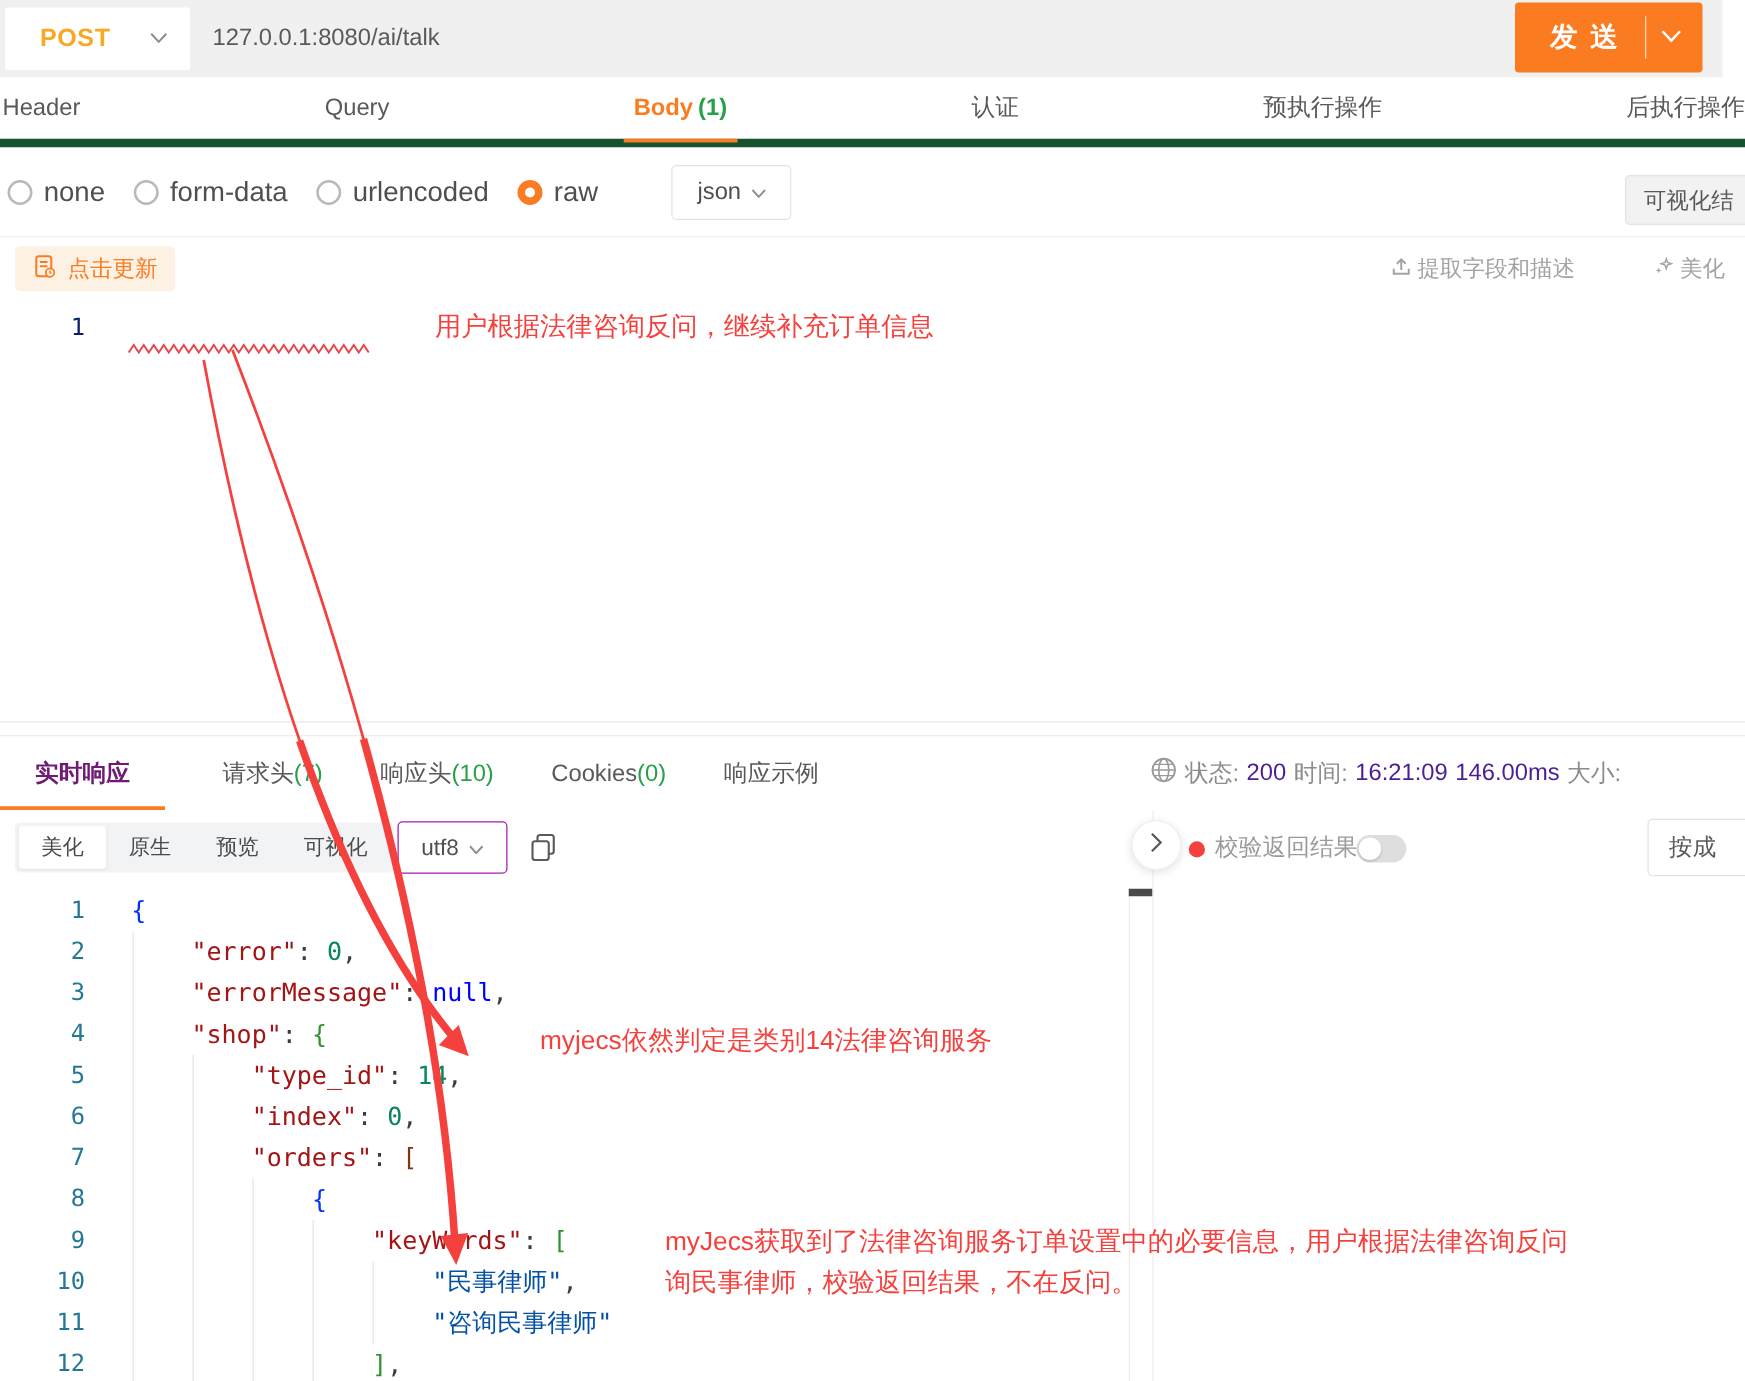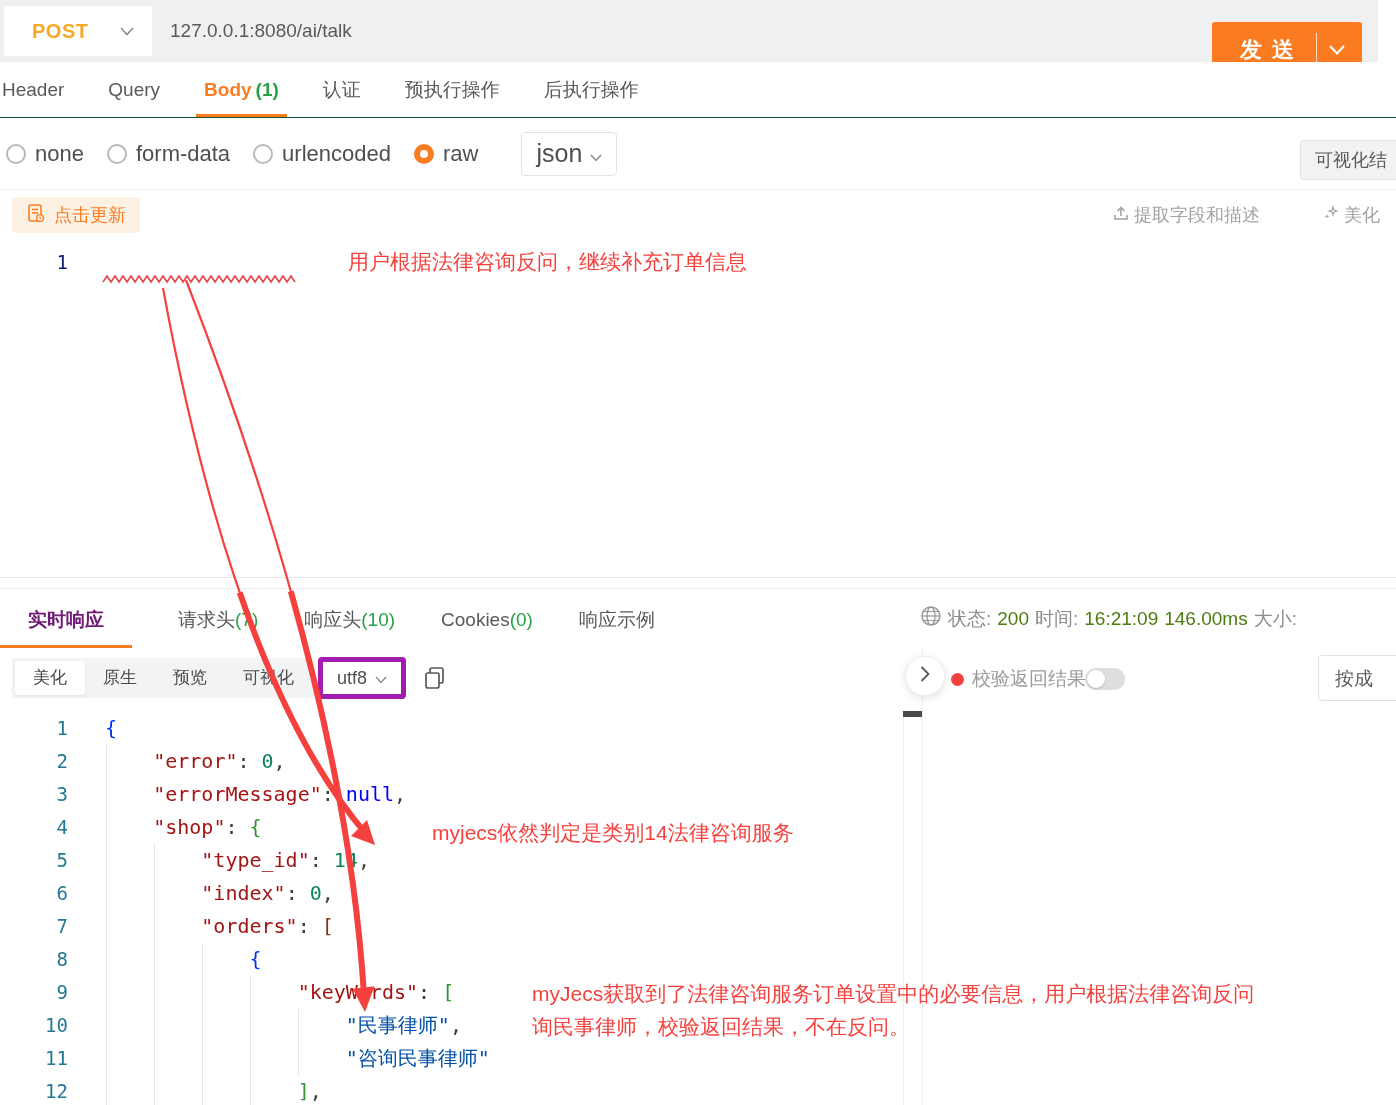--- a/index.html
+++ b/index.html
@@ -6,43 +6,43 @@
   #app{position:relative;width:1396px;height:1105px;overflow:hidden;background:#fff;
        font-family:"Liberation Sans",sans-serif;color:#4f4f4f;}
   .abs{position:absolute;}
 
   
   #url-bar{left:0;top:0;width:1396px;height:62px;background:#f0f0f0;}
   #method-box{left:4px;top:6px;width:148px;height:50px;background:#fff;border-radius:2px;
               display:flex;align-items:center;justify-content:space-between;padding:0 18px 0 28px;box-sizing:border-box;}
   #method-label{color:#f7a824;font-weight:bold;font-size:20px;letter-spacing:.5px;}
   #url-text{left:170px;top:0;height:62px;line-height:62px;font-size:19px;color:#595959;}
-  #send-btn{left:1212px;top:22px;width:150px;height:56px;background:#fb7b21;border-radius:3px;display:flex;align-items:center;}
+  #send-btn{left:1212px;top:2px;width:150px;height:56px;background:#fb7b21;border-radius:3px;display:flex;align-items:center;}
   #send-label{color:#fff;font-size:22px;font-weight:bold;margin-left:28px;letter-spacing:2px;}
   #send-divider{width:1px;height:34px;background:rgba(255,255,255,.75);margin-left:20px;}
   #send-chevron{margin-left:12px;}
   #top-corner{left:1378px;top:0;width:18px;height:62px;background:#fff;}
 
   
-  #req-tabs{left:0;top:62px;width:1396px;height:56px;background:#fff;border-bottom:1px solid #14532d;
-            display:flex;align-items:center;gap:44px;padding-left:2px;box-sizing:border-box;}
+  #req-tabs{left:0;top:62px;width:1396px;height:56px;background:#fff;border-bottom:7px solid #14532d;
+            display:flex;align-items:center;gap:44px;padding-left:2px;box-sizing:border-box;justify-content:space-between;}
   .req-tab{font-size:19px;color:#595959;cursor:pointer;position:relative;height:55px;line-height:55px;}
   .req-tab .cnt{color:#27a148;margin-left:4px;}
   .req-tab.active{color:#fa7c21;font-weight:bold;}
   .req-tab.active::after{content:"";position:absolute;left:-8px;right:-8px;bottom:0;height:3px;background:#fa7c21;}
 
   
   #body-type-row{left:0;top:118px;width:1396px;height:72px;background:#fff;border-bottom:1px solid #f0f0f0;
                  display:flex;align-items:center;gap:23px;padding-left:6px;box-sizing:border-box;}
   .radio-item{display:flex;align-items:center;gap:9px;cursor:pointer;}
   .radio-circle{width:20px;height:20px;border-radius:50%;border:2px solid #b9b9b9;background:#fff;box-sizing:border-box;}
   .radio-circle.on{border:6px solid #f97c24;}
   .radio-label{font-size:22px;color:#4f4f4f;}
   #format-select{width:94px;height:42px;border:1px solid #e3e3e3;border-radius:4px;display:flex;align-items:center;
-                 justify-content:center;gap:8px;font-size:25px;color:#4f4f4f;margin-left:20px;cursor:pointer;}
+                 justify-content:center;gap:8px;font-size:19px;color:#4f4f4f;margin-left:36px;cursor:pointer;}
   #viz-chip{position:absolute;right:-6px;top:22px;height:38px;line-height:38px;padding:0 14px;background:#f2f2f2;
             border:1px solid #e2e2e2;border-radius:4px 0 0 4px;font-size:18px;color:#595959;cursor:pointer;}
 
   
   #editor-toolbar{left:0;top:190px;width:1396px;height:50px;background:#fff;border-bottom:1px solid #f0f0f0;}
   #update-btn{position:absolute;left:12px;top:7px;height:36px;padding:0 14px;background:#fdf1e4;border-radius:4px;
               display:flex;align-items:center;gap:8px;color:#fa7c21;font-size:18px;cursor:pointer;}
   #extract-btn{position:absolute;left:1112px;top:0;height:50px;display:flex;align-items:center;gap:4px;
                color:#a3a3a3;font-size:18px;cursor:pointer;}
   #beautify-btn{position:absolute;left:1322px;top:0;height:50px;display:flex;align-items:center;gap:4px;
@@ -58,29 +58,29 @@
   #resp-section-top{left:0;top:588px;width:1396px;height:1px;background:#ededed;}
   #resp-tabs{left:0;top:590px;width:1396px;height:58px;background:#fff;border-bottom:1px solid #f0f0f0;
              display:flex;align-items:center;}
   .resp-tab{font-size:19px;color:#595959;cursor:pointer;position:relative;height:57px;line-height:57px;}
   .resp-tab .cnt{color:#27a148;}
   .resp-tab.active{color:#701a75;font-weight:bold;padding:0 28px;}
   .resp-tab.active::after{content:"";position:absolute;left:0;right:0;bottom:0;height:3px;background:#fa7c21;}
   .resp-tab + .resp-tab{margin-left:46px;}
   #status-group{position:absolute;left:920px;top:0;height:57px;display:flex;align-items:center;gap:6px;font-size:19px;}
   .st-label{color:#8c8c8c;}
-  .st-value{color:#4d7c0f;}
+  .st-value{color:#4c1d95;}
 
   
   #resp-toolbar{left:0;top:648px;width:1396px;height:62px;background:#fff;}
   #seg-control{position:absolute;left:12px;top:10px;height:40px;background:#f2f3f5;border-radius:4px;
                display:flex;align-items:center;padding:0 3px;box-sizing:border-box;}
   .seg-item{height:34px;line-height:34px;padding:0 18px;font-size:17px;color:#4a4a4a;border-radius:3px;cursor:pointer;}
   .seg-item.active{background:#fff;box-shadow:0 1px 2px rgba(0,0,0,.06);}
-  #encoding-select{position:absolute;left:318px;top:9px;width:88px;height:42px;border:5px solid #a21caf;border-radius:4px;
+  #encoding-select{position:absolute;left:318px;top:9px;width:88px;height:42px;border:1px solid #a21caf;border-radius:4px;
                    display:flex;align-items:center;justify-content:center;gap:8px;font-size:18px;color:#4f4f4f;
                    box-sizing:border-box;cursor:pointer;}
   #copy-btn{position:absolute;left:422px;top:17px;cursor:pointer;}
   #expand-btn{position:absolute;left:905px;top:8px;width:38px;height:38px;border-radius:50%;background:#fff;
               border:1px solid #f0f0f0;box-shadow:0 2px 8px rgba(0,0,0,.12);display:flex;align-items:center;
               justify-content:center;cursor:pointer;z-index:5;}
   #validate-dot{position:absolute;left:951px;top:25px;width:13px;height:13px;border-radius:50%;background:#f5413d;}
   #validate-label{position:absolute;left:972px;top:0;height:62px;line-height:62px;color:#9a9a9a;font-size:19px;}
   #validate-toggle{position:absolute;left:1085px;top:20px;width:40px;height:22px;border-radius:11px;background:#dedede;cursor:pointer;}
   #validate-toggle .knob{position:absolute;left:2px;top:2px;width:18px;height:18px;border-radius:50%;background:#fff;

